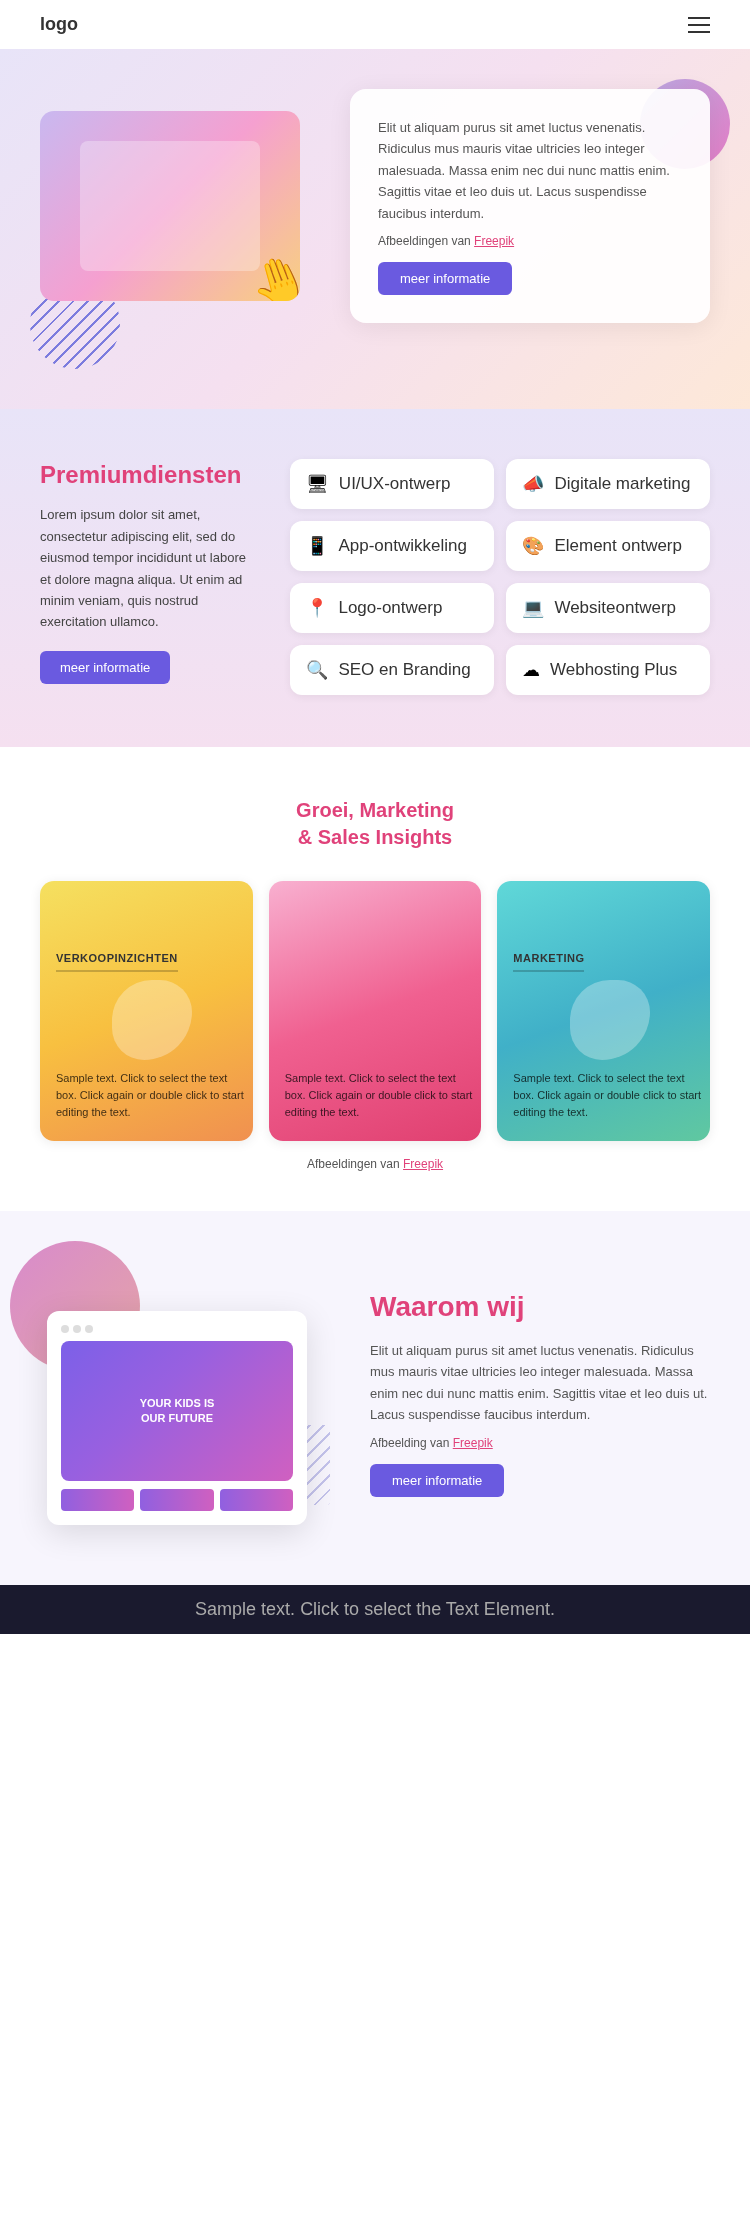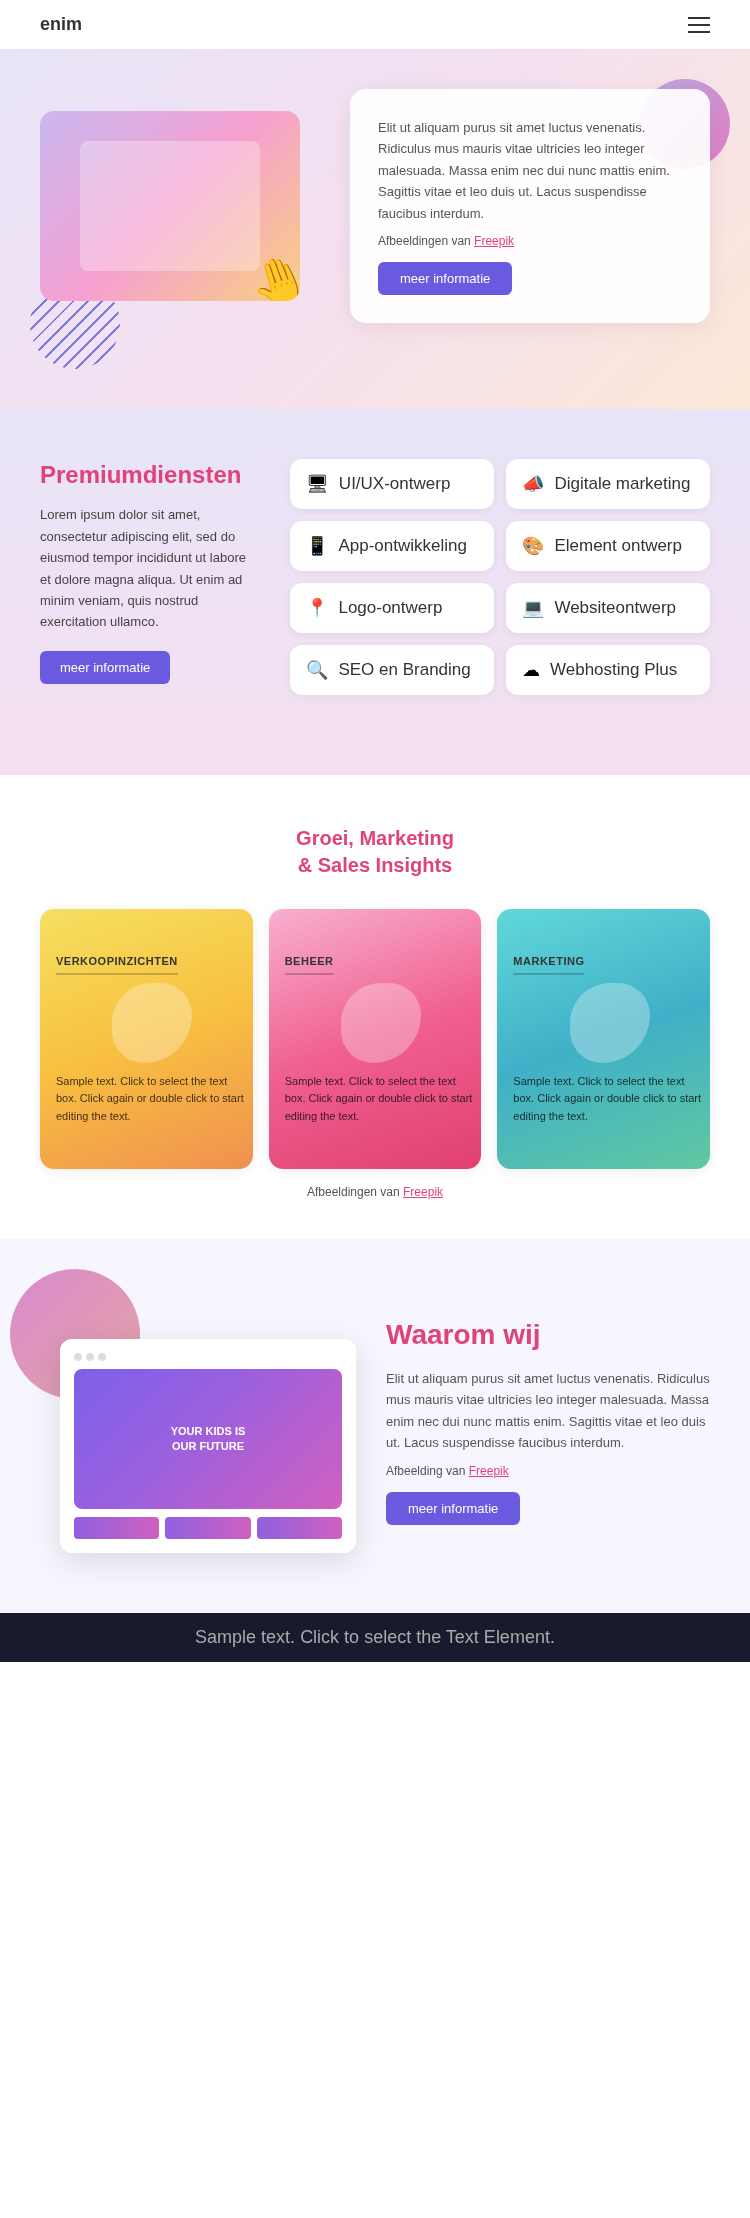--- a/index.html
+++ b/index.html
@@ -64,21 +64,21 @@
     .hero-freepik { font-size: 12px; color: #555; margin-bottom: 14px; }
     .hero-freepik a { color: #e0427a; text-decoration: underline; }
     .hero-btn {
       background: #6a5ae0; color: #fff; border: none; border-radius: 6px;
       padding: 9px 22px; font-size: 13px; cursor: pointer; font-weight: 500;
     }
 
     
     .services {
       background: linear-gradient(180deg, #e8e4f8 0%, #f5e0f0 100%);
-      padding: 50px 40px 80px 40px;
+      padding: 50px 40px 52px 40px;
     }
     .services-inner { display: flex; gap: 40px; align-items: flex-start; }
     .services-left { flex: 0 0 210px; }
     .services-title { font-size: 24px; font-weight: 700; color: #e0427a; margin-bottom: 14px; line-height: 1.3; }
     .services-desc { font-size: 13px; color: #444; line-height: 1.65; margin-bottom: 18px; }
     .services-btn {
       background: #6a5ae0; color: #fff; border: none; border-radius: 6px;
       padding: 9px 20px; font-size: 13px; cursor: pointer; font-weight: 500;
     }
     .services-grid { flex: 1; display: grid; grid-template-columns: 1fr 1fr; gap: 12px; }
@@ -89,21 +89,21 @@
     }
     .service-icon { font-size: 18px; flex-shrink: 0; }
     .service-label { font-size: 17px; color: #333; font-weight: 500; }
 
     
     .insights { padding: 50px 40px 40px 40px; background: #fff; text-align: center; }
     .insights-title { font-size: 20px; font-weight: 700; color: #e0427a; line-height: 1.35; margin-bottom: 30px; }
     .insights-cards { display: flex; gap: 16px; margin-bottom: 16px; text-align: left; }
     .insight-card {
       flex: 1; border-radius: 14px; overflow: hidden; padding: 18px 4px 20px 16px;
-      min-height: 260px; display: flex; flex-direction: column; justify-content: center;
+      min-height: 260px; display: flex; flex-direction: column; justify-content: flex-end;
       box-shadow: 0 2px 12px rgba(0,0,0,0.08);
     }
     .insight-card.yellow { background: linear-gradient(160deg, #f5e060 0%, #f8c040 50%, #f09050 100%); }
     .insight-card.pink { background: linear-gradient(160deg, #f8b0d0 0%, #f06090 50%, #e04070 100%); }
     .insight-card.teal { background: linear-gradient(160deg, #60d8d8 0%, #40b0c8 50%, #60c8a0 100%); }
     .insight-card-label {
       font-size: 11px; font-weight: 700; color: #333; letter-spacing: 0.5px;
       padding-bottom: 6px; border-bottom: 2px solid rgba(0,0,0,0.2);
       display: inline-block; margin-bottom: 8px;
     }
@@ -123,22 +123,22 @@
       padding: 50px 40px 60px 40px; background: #f7f5fd;
       display: flex; align-items: center; gap: 30px; position: relative; overflow: hidden;
     }
     .whyus-left { flex: 0 0 300px; position: relative; }
     .whyus-bg-circle {
       position: absolute; top: -20px; left: -30px; width: 130px; height: 130px;
       background: linear-gradient(135deg, #d070c0, #e09090);
       border-radius: 50%; z-index: 0; opacity: 0.8;
     }
     .whyus-mockup {
-      position: relative; z-index: 1; margin-top: 50px; margin-left: 20px;
-      width: 296px; background: #fff; border-radius: 12px;
+      position: relative; z-index: 1; margin-top: 50px; margin-left: 7px;
+      width: 260px; background: #fff; border-radius: 12px;
       box-shadow: 0 8px 32px rgba(0,0,0,0.12); overflow: hidden; padding: 14px;
     }
     .whyus-mockup-bar {
       display: flex; gap: 4px; margin-bottom: 8px;
     }
     .whyus-mockup-dot { width: 8px; height: 8px; border-radius: 50%; background: #ddd; }
     .whyus-mockup-content {
       background: linear-gradient(135deg, #7c60e8 0%, #9860e0 40%, #d060c0 100%);
       border-radius: 8px; height: 140px; display: flex; align-items: center;
       justify-content: center; overflow: hidden; position: relative;
@@ -174,21 +174,21 @@
     
     .footer {
       background: #1a1a2e; padding: 14px 40px; text-align: center;
     }
     .footer-text { font-size: 18px; color: #aaa; }
   </style>
 </head>
 <body>
 
 <header class="header">
-  <div class="logo">enim</div>
+  <div class="logo">logo</div>
   <div class="hamburger">
     <span></span>
       <span></span>
       <span></span>
   </div>
 </header>
 
 <section class="hero">
   <div class="hero-bg-circle"></div>
   <div class="hero-decoration-lines"></div>
@@ -261,26 +261,20 @@
   <div class="insight-card yellow">
       <div>
         <div class="insight-card-label">VERKOOPINZICHTEN</div>
         <div class="insight-card-blob">
           <div class="blob-shape"></div>
         </div>
       </div>
       <div class="insight-card-text">Sample text. Click to select the text box. Click again or double click to start editing the text.</div>
     </div>
       <div class="insight-card pink">
-      <div>
-        <div class="insight-card-label">BEHEER</div>
-        <div class="insight-card-blob">
-          <div class="blob-shape"></div>
-        </div>
-      </div>
       <div class="insight-card-text">Sample text. Click to select the text box. Click again or double click to start editing the text.</div>
     </div>
       <div class="insight-card teal">
       <div>
         <div class="insight-card-label">MARKETING</div>
         <div class="insight-card-blob">
           <div class="blob-shape"></div>
         </div>
       </div>
       <div class="insight-card-text">Sample text. Click to select the text box. Click again or double click to start editing the text.</div>

